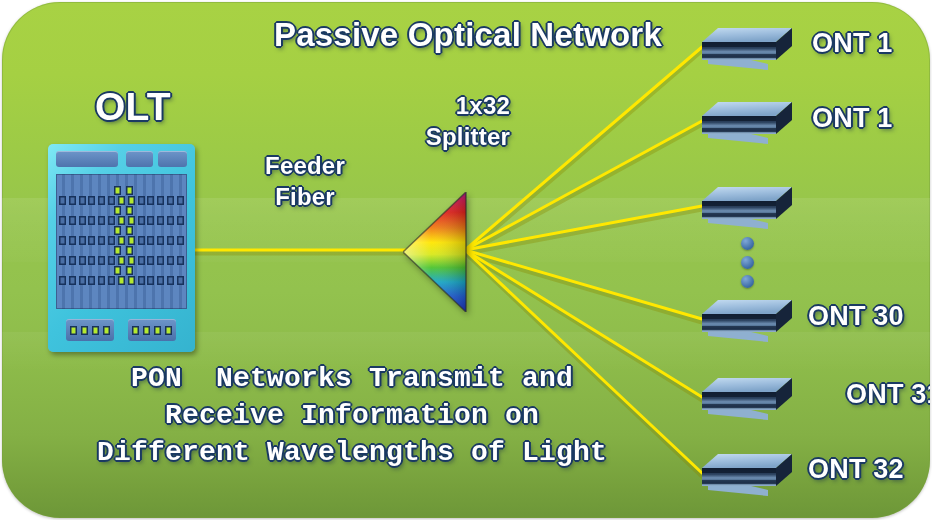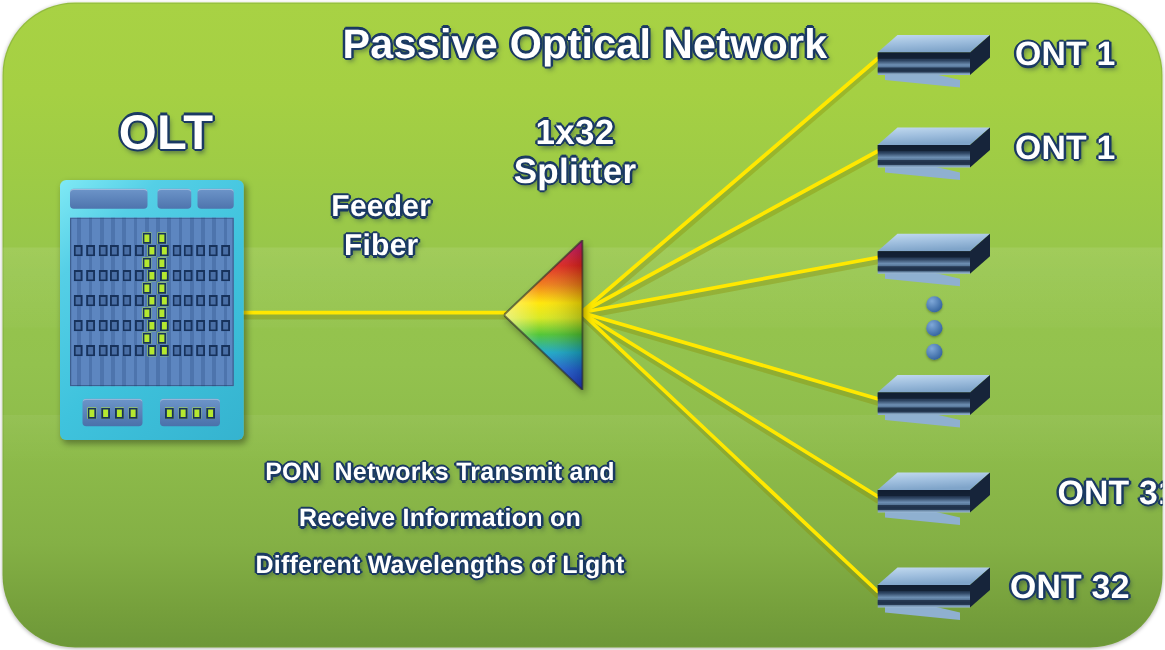--- a/index.html
+++ b/index.html
@@ -35,22 +35,22 @@
     text-shadow:
       -1px -1px 0 #1b3a63, 1px -1px 0 #1b3a63,
       -1px  1px 0 #1b3a63, 1px  1px 0 #1b3a63,
       -2px  0   0 #1b3a63, 2px  0   0 #1b3a63,
        0   -2px 0 #1b3a63, 0    2px 0 #1b3a63,
        2px  3px 4px rgba(20,40,70,.55);
   }
   #title{left:0;top:14px;width:932px;text-align:center;font-size:33px;}
   #olt-label{left:93px;top:83px;font-size:39px;}
   #feeder-label{left:238px;top:148px;width:130px;text-align:center;font-size:24px;line-height:31px;}
-  #splitter-label{left:388px;top:88px;width:140px;text-align:center;font-size:28px;line-height:31px;}
-  #caption{left:0;top:358px;width:700px;text-align:center;font-size:20px;line-height:37px;}
+  #splitter-label{left:368px;top:88px;width:140px;text-align:right;font-size:24px;line-height:31px;}
+  #caption{left:0;top:358px;width:700px;text-align:center;font-size:28px;line-height:37px;font-family:Liberation Mono, monospace;}
   .ont-label{font-size:27px;}
 
   
   #olt{position:absolute;left:46px;top:142px;width:147px;height:208px;}
   .olt-shell{
     position:absolute;inset:0;border-radius:5px;
     background:linear-gradient(135deg,#7fe9f5 0%,#55cfe6 22%,#3fc3dd 55%,#35b3cf 100%);
     box-shadow:2px 3px 5px rgba(0,0,0,.35);
   }
   .olt-inner-top{position:absolute;left:8px;top:7px;width:131px;height:18px;}
@@ -312,20 +312,21 @@
     <div class="lbl" id="olt-label">OLT</div>
 
     <div class="lbl" id="feeder-label"><span>Feeder</span>
 <span>Fiber</span></div>
 
     <div class="lbl" id="splitter-label"><span>1x32</span>
 <span>Splitter</span></div>
 
     <div class="lbl ont-label" style="left:810px;top:26px">ONT 1</div>
     <div class="lbl ont-label" style="left:810px;top:101px">ONT 1</div>
+    <div class="lbl ont-label" style="left:806px;top:299px">ONT 30</div>
     <div class="lbl ont-label" style="left:844px;top:377px">ONT 31</div>
     <div class="lbl ont-label" style="left:806px;top:452px">ONT 32</div>
 
     <div class="lbl" id="caption"><span>PON  Networks Transmit and</span>
 <span>Receive Information on</span>
 <span>Different Wavelengths of Light</span></div>
 
   </div>
 </div>
 

